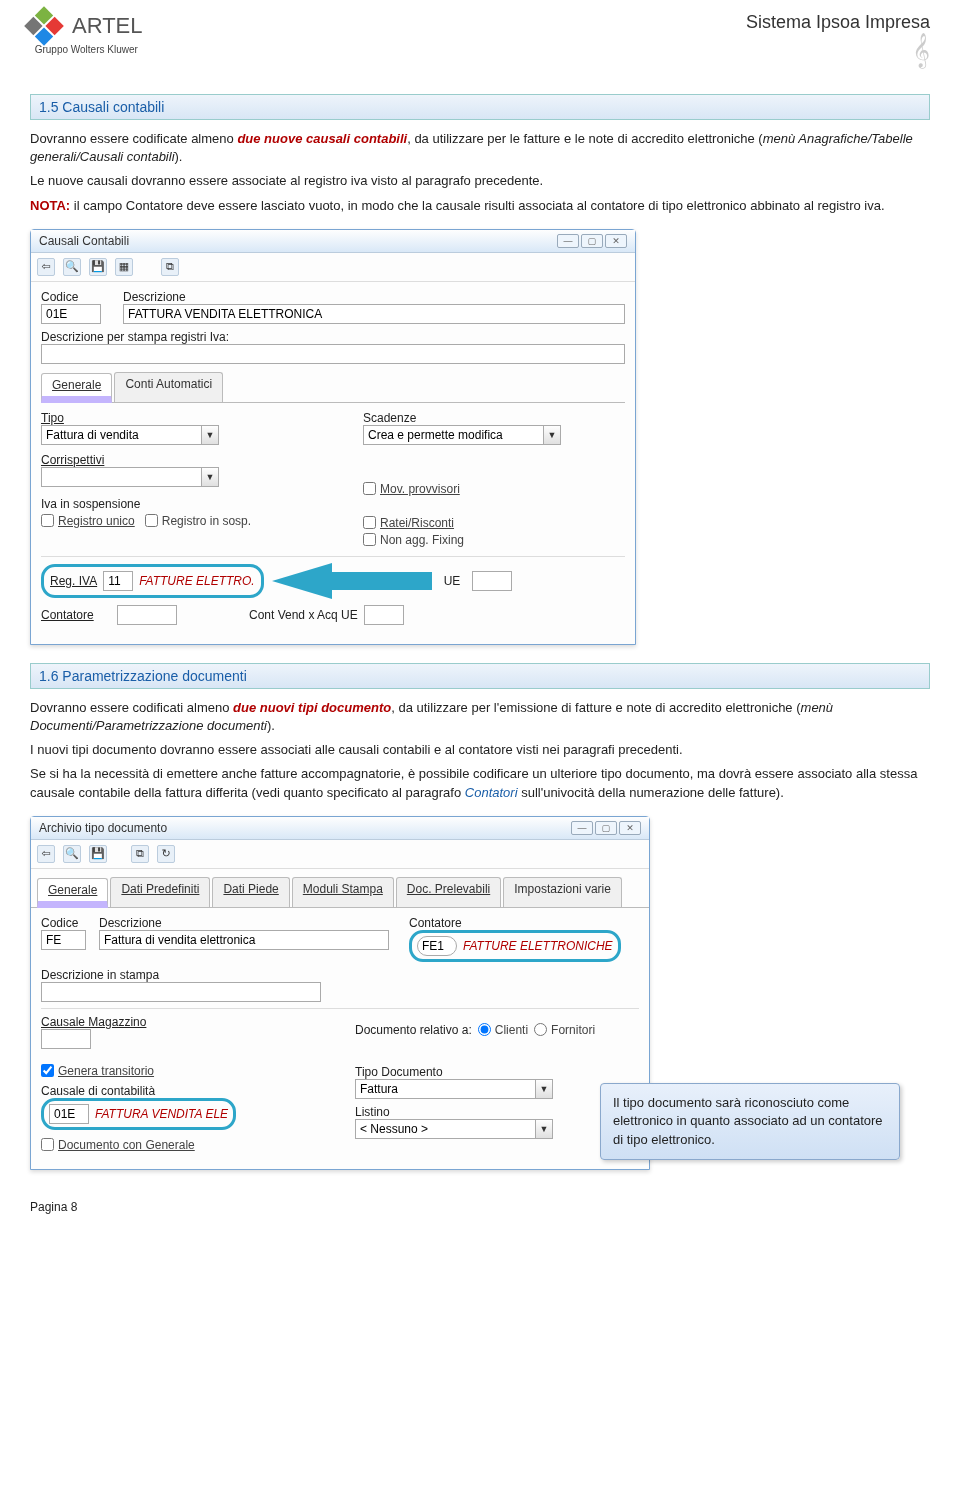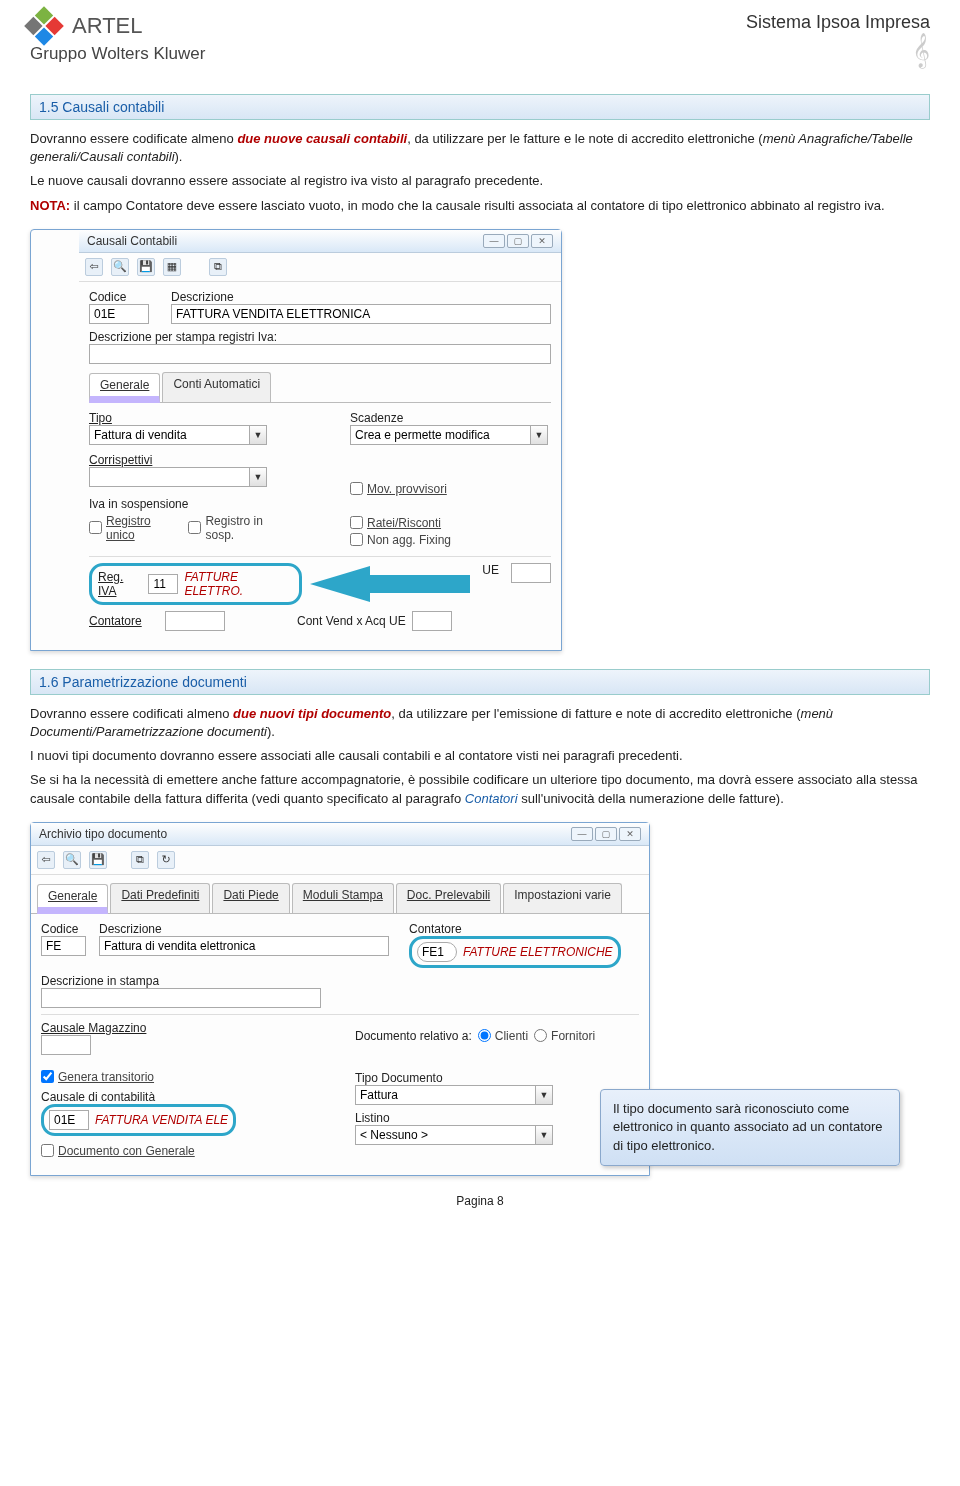--- a/index.html
+++ b/index.html
@@ -3,21 +3,21 @@
 <meta charset="utf-8">
 <style>
   * { box-sizing: border-box; margin: 0; padding: 0; }
   body { font-family: Verdana, Arial, sans-serif; font-size: 13px; color: #222; background: #fff; width: 960px; margin: 0 auto; padding: 0 30px 40px; }
   .hdr { display: flex; justify-content: space-between; align-items: flex-start; padding: 12px 0 8px; }
   .logo-grp { display: flex; flex-direction: column; }
   .logo-row { display: flex; align-items: center; gap: 8px; }
   .logo-mark { width: 28px; height: 28px; display: grid; grid-template-columns: 1fr 1fr; grid-template-rows: 1fr 1fr; gap: 2px; transform: rotate(45deg); }
   .logo-mark div:nth-child(1){background:#7cb342;} .logo-mark div:nth-child(2){background:#e53935;} .logo-mark div:nth-child(3){background:#757575;} .logo-mark div:nth-child(4){background:#1e88e5;}
   .brand { font-size: 22px; color: #555; margin-left:6px;}
-  .sub { font-size: 17px; color: #444; margin-top:4px;}
+  .sub { font-size: 10px; color: #444; margin-top:4px;text-align:center;}
   .sysipsoa { font-size: 18px; color: #333; text-align:right;}
   .music { font-size: 30px; color:#ccc; font-family: cursive;}
   h2.section { background: linear-gradient(#eef4fb,#d8e6f5); color: #1a5ea8; font-size: 14px; font-weight: normal; padding: 4px 8px; border: 1px solid #9cc; margin: 18px 0 10px; }
   p.body { margin: 6px 0; line-height: 1.4; }
   .em-red { color: #b00000; font-weight: bold; font-style: italic; }
   .nota { color: #b00000; font-weight: bold; }
   .ital { font-style: italic; }
   .link { color: #1a5ea8; font-style: italic; }
   .winframe { border: 1px solid #7aa5d2; border-radius: 4px 4px 0 0; margin: 14px 0; box-shadow: 0 2px 4px rgba(0,0,0,.15); background: #fdfdfd; font-size: 12px; color:#333;}
   .titlebar { background: linear-gradient(#fefefe,#d9e8f7); padding: 4px 8px; border-bottom:1px solid #bcd; display:flex; justify-content:space-between; align-items:center;}
@@ -40,21 +40,21 @@
   .chk { display:flex; align-items:center; gap:4px; font-size:12px; color:#444; margin:3px 0;}
   .chk input{width:13px;height:13px;}
   .sep { border-top:1px solid #ddd; margin:6px 0;}
   .highlight-box { border:3px solid #2da6c9; border-radius:14px; padding:4px 6px; display:inline-flex; align-items:center; gap:6px;}
   .arrow-left { width:0;height:0;border-top:18px solid transparent;border-bottom:18px solid transparent;border-right:60px solid #2da6c9; margin-left:-4px;}
   .arrow-body { width:100px;height:18px;background:#2da6c9;}
   .arrow-wrap{display:flex;align-items:center;}
   .redval{color:#b00000;font-style:italic;font-size:12px;}
   .callout { position:absolute; right: 30px; width: 300px; background: linear-gradient(#e8f0fb,#cfe0f4); border:1px solid #8aa8cc; border-radius:4px; padding:10px 12px; font-size:13px; line-height:1.4; box-shadow:2px 2px 4px rgba(0,0,0,.2);}
   .rel { position:relative;}
-  .page-foot { text-align:center; font-size:12px; margin-top:18px;}
+  .page-foot { text-align:left; font-size:12px; margin-top:30px;}
   .underline{text-decoration:underline;}
   .radio{width:12px;height:12px;}
 </style>
 </head>
 <body>
 
 <div class="hdr">
   <div class="logo-grp">
     <div class="logo-row">
       <div class="logo-mark">
@@ -75,21 +75,21 @@
 
 <h2 class="section">1.5   Causali contabili</h2>
 <p class="body">
   <span>Dovranno essere codificate almeno </span><span class="em-red">due nuove causali contabili</span><span>, da utilizzare per le fatture e le note di accredito elettroniche (</span><span class="ital">menù Anagrafiche/Tabelle generali/Causali contabili</span><span>).</span>
 </p>
 <p class="body">Le nuove causali dovranno essere associate al registro iva visto al paragrafo precedente.</p>
 <p class="body">
   <span class="nota">NOTA:</span><span> il campo Contatore deve essere lasciato vuoto, in modo che la causale risulti associata al contatore di tipo elettronico abbinato al registro iva.</span>
 </p>
 
-<div class="winframe" style="width:532px;padding-left:48px;">
+<div class="winframe" style="width:606px;">
   <div class="titlebar">
     <span>Causali Contabili</span>
     <div class="winbtns">
       <span>—</span>
       <span>▢</span>
       <span>✕</span>
     </div>
   </div>
   <div class="toolbar">
     <span class="tbicon">⇦</span>
@@ -158,21 +158,21 @@
             <input type="checkbox" style="">
             <span class="underline">Ratei/Risconti</span>
           </label>
         <label class="chk">
             <input type="checkbox" style="">
             <span>Non agg. Fixing</span>
           </label>
       </div>
     </div>
     <div class="sep"></div>
-    <div style="display:flex;gap:12px;">
+    <div style="display:flex;align-items:center;gap:12px;">
       <div class="highlight-box">
         <span class="lbl underline" style="min-width:auto;">Reg. IVA</span>
         <input class="inp" style="width: 30px;" value="11">
         <span class="redval">FATTURE ELETTRO.</span>
       </div>
       <div class="arrow-wrap">
           <div class="arrow-left"></div>
           <div class="arrow-body"></div>
         </div>
       <span class="lbl" style="min-width:auto;">UE</span>

